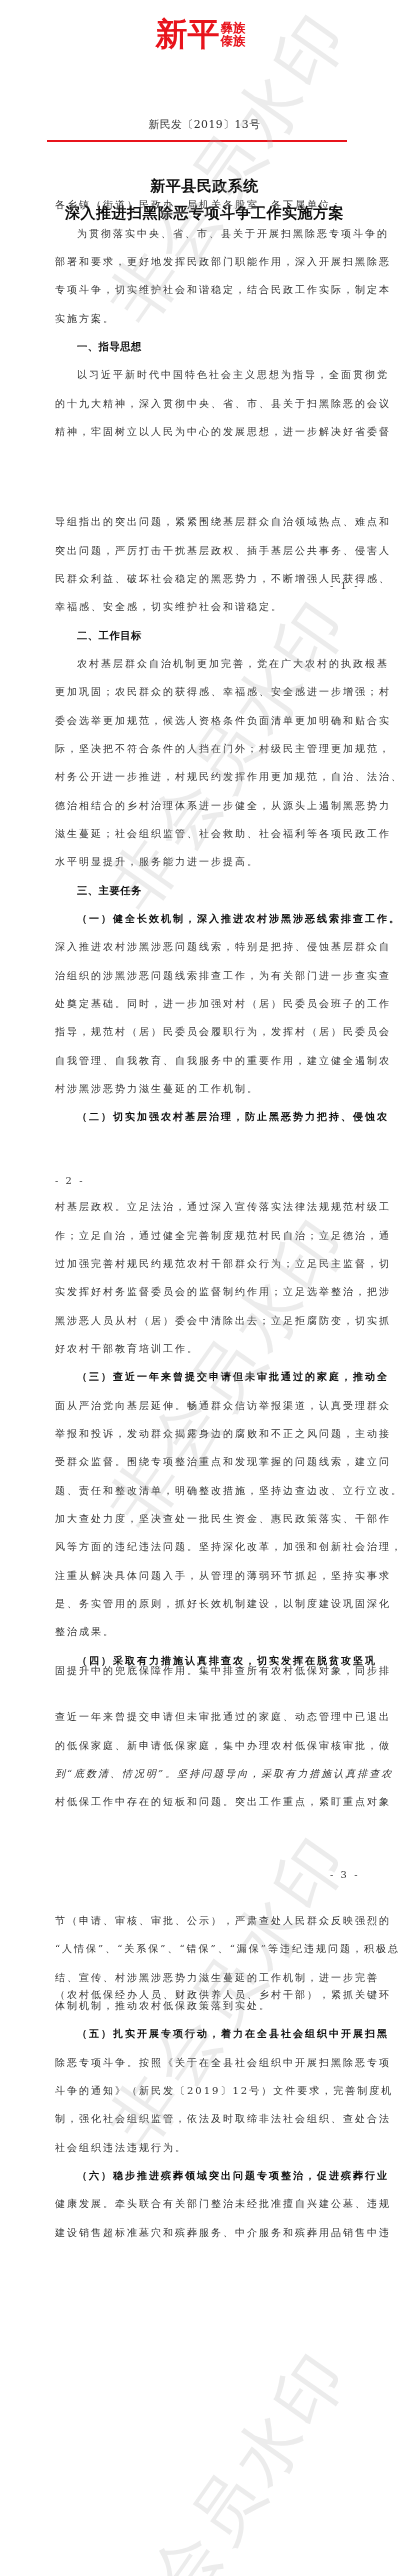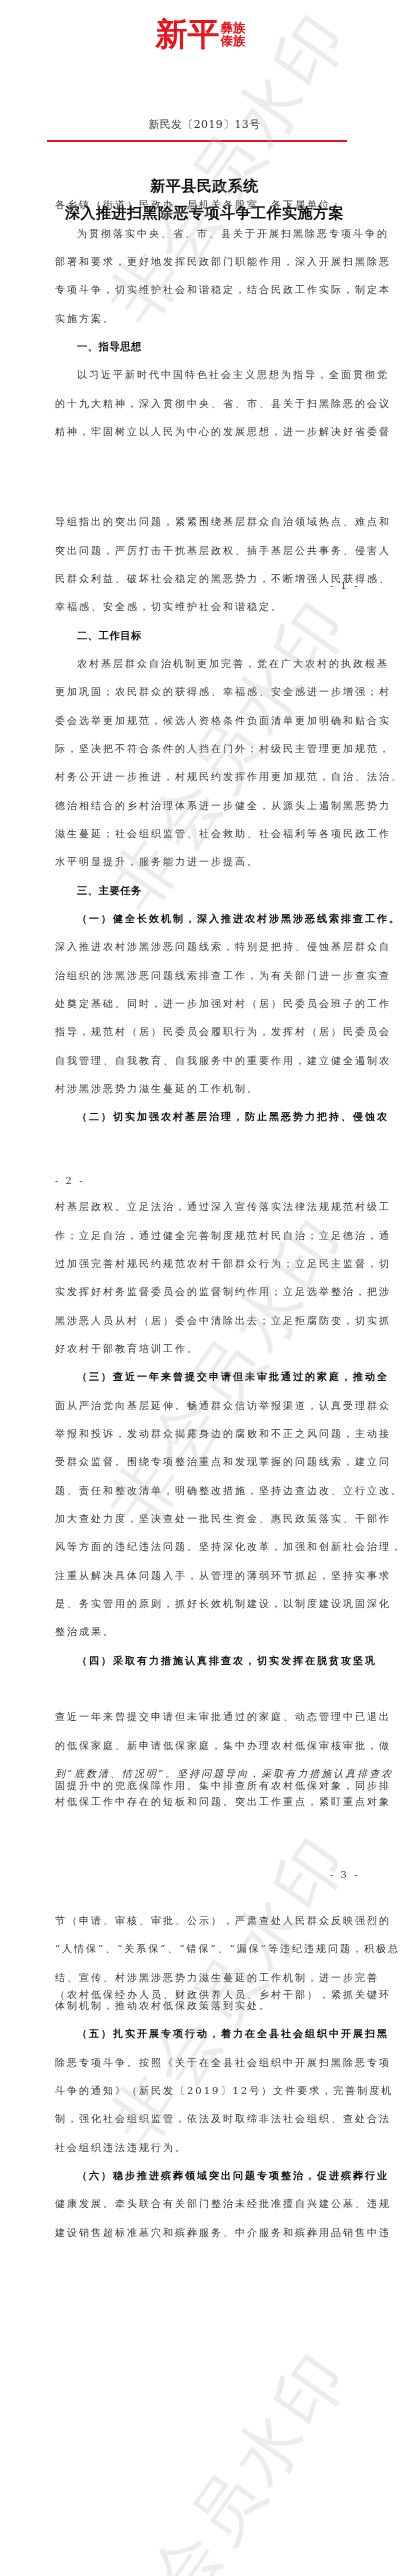--- a/index.html
+++ b/index.html
@@ -82,21 +82,21 @@
     <div class="abs text-line" style="top: 1399px;">面从严治党向基层延伸。畅通群众信访举报渠道，认真受理群众</div>
     <div class="abs text-line" style="top: 1427px;">举报和投诉，发动群众揭露身边的腐败和不正之风问题，主动接</div>
     <div class="abs text-line" style="top: 1455px;">受群众监督。围绕专项整治重点和发现掌握的问题线索，建立问</div>
     <div class="abs text-line" style="top: 1484px;">题、责任和整改清单，明确整改措施，坚持边查边改、立行立改。</div>
     <div class="abs text-line" style="top: 1512px;">加大查处力度，坚决查处一批民生资金、惠民政策落实、干部作</div>
     <div class="abs text-line" style="top: 1540px;">风等方面的违纪违法问题。坚持深化改革，加强和创新社会治理，</div>
     <div class="abs text-line" style="top: 1569px;">注重从解决具体问题入手，从管理的薄弱环节抓起，坚持实事求</div>
     <div class="abs text-line" style="top: 1597px;">是、务实管用的原则，抓好长效机制建设，以制度建设巩固深化</div>
     <div class="abs text-line" style="top: 1625px;">整治成果。</div>
     <div class="abs text-line indent sub-bold" style="top: 1654px;">（四）采取有力措施认真排查农，切实发挥在脱贫攻坚巩</div>
-    <div class="abs text-line" style="top: 1779px;">固提升中的兜底保障作用。集中排查所有农村低保对象，同步排</div>
+    <div class="abs text-line" style="top: 1664px;">固提升中的兜底保障作用。集中排查所有农村低保对象，同步排</div>
     <div class="abs text-line" style="top: 1710px;">查近一年来曾提交申请但未审批通过的家庭、动态管理中已退出</div>
     <div class="abs text-line" style="top: 1739px;">的低保家庭、新申请低保家庭，集中办理农村低保审核审批，做</div>
     <div class="abs text-line" style="top: 1767px; font-style: italic;">到“底数清、情况明”。坚持问题导向，采取有力措施认真排查农</div>
     <div class="abs text-line" style="top: 1795px;">村低保工作中存在的短板和问题。突出工作重点，紧盯重点对象</div>
     <div class="abs text-line" style="top: 1988px;">（农村低保经办人员、财政供养人员、乡村干部），紧抓关键环</div>
     <div class="abs text-line" style="top: 1914px;">节（申请、审核、审批、公示），严肃查处人民群众反映强烈的</div>
     <div class="abs text-line" style="top: 1942px;">“人情保”、“关系保”、“错保”、“漏保”等违纪违规问题，积极总</div>
     <div class="abs text-line" style="top: 1971px;">结、宣传、村涉黑涉恶势力滋生蔓延的工作机制，进一步完善</div>
     <div class="abs text-line" style="top: 1999px;">体制机制，推动农村低保政策落到实处。</div>
     <div class="abs text-line indent sub-bold" style="top: 2027px;">（五）扎实开展专项行动，着力在全县社会组织中开展扫黑</div>

